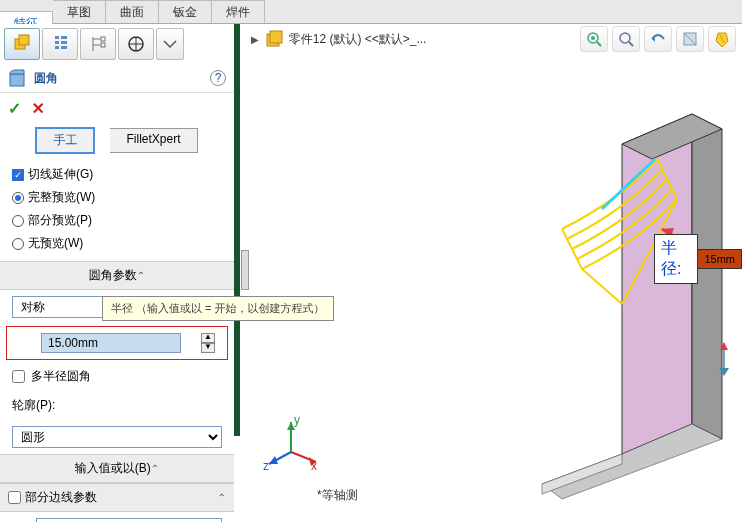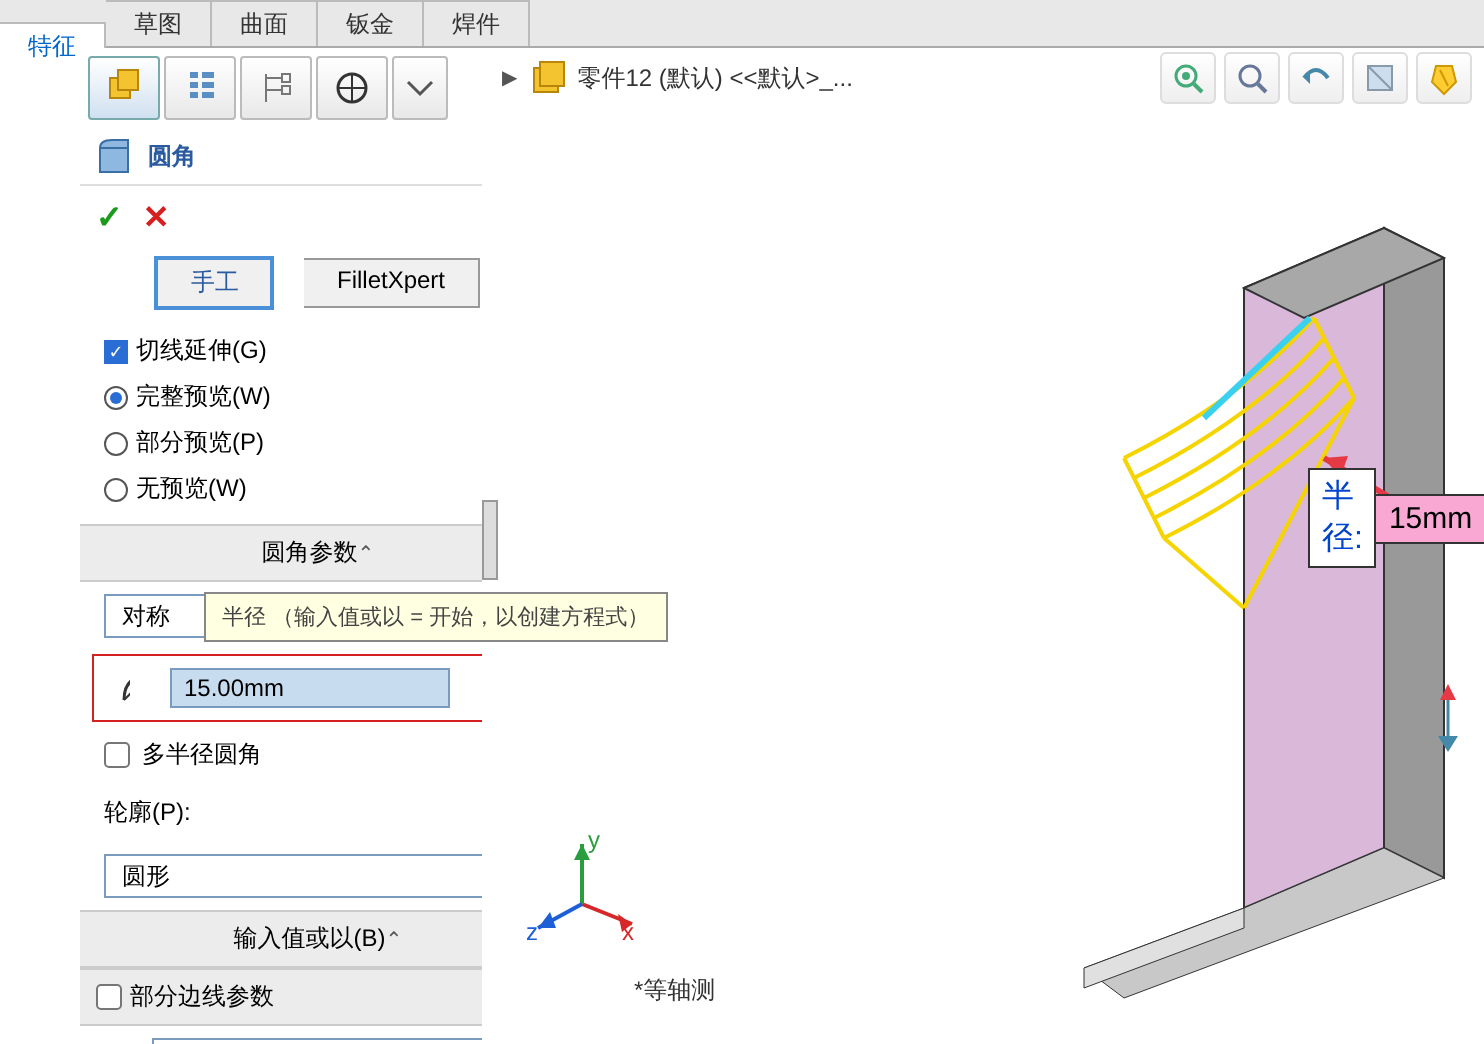--- a/index.html
+++ b/index.html
@@ -4,21 +4,21 @@
 <style>
 * { box-sizing: border-box; margin: 0; padding: 0; font-family: "Microsoft YaHei", Arial, sans-serif; font-size: 12px; }
 body { width: 742px; height: 522px; background: #fff; position: relative; overflow: hidden; }
 
 
 .top-tabs { height: 24px; background: #e8e8e8; display: flex; border-bottom: 1px solid #aaa; }
 .top-tab { padding: 3px 14px; border-right: 1px solid #bbb; color: #333; cursor: pointer; background: #e8e8e8; border-top: 1px solid #bbb; }
 .top-tab.active { background: #fff; border-bottom: 1px solid #fff; color: #0066cc; position: relative; top: 11px; }
 
 
-.left-panel { position: absolute; left: 0; top: 24px; width: 240px; height: 412px; background: #fff; border-right: 2px solid #14532d; margin-left: 40px; }
+.left-panel { position: absolute; left: 0; top: 24px; width: 240px; height: 412px; background: #fff; border-right: 6px solid #14532d; }
 .panel-tabs { height: 40px; display: flex; align-items: center; padding: 4px; gap: 2px; }
 .panel-tab { width: 36px; height: 32px; border: 1px solid #bbb; background: linear-gradient(#fff,#e8e8e8); display: flex; align-items: center; justify-content: center; border-radius: 2px; cursor: pointer; }
 .panel-tab.active { background: linear-gradient(#fff,#d0e0f0); border-color: #7aa; }
 .panel-tab.small { width: 28px; }
 
 .feature-header { padding: 4px 8px; display: flex; align-items: center; gap: 6px; border-bottom: 1px solid #ddd; }
 .feature-title { color: #2a5aa0; font-weight: bold; }
 .help-icon { margin-left: auto; width: 16px; height: 16px; border: 1px solid #888; border-radius: 50%; text-align: center; line-height: 14px; color: #2a5aa0; cursor: pointer; }
 
 .ok-cancel { padding: 6px 8px; display: flex; gap: 10px; }
@@ -54,21 +54,21 @@
 .part-icon { width: 18px; height: 18px; display: inline-block; }
 
 .view-tools { position: absolute; right: 6px; top: 2px; display: flex; gap: 4px; }
 .view-tool { width: 28px; height: 26px; border: 1px solid #ddd; background: linear-gradient(#fff,#eee); border-radius: 3px; display: flex; align-items: center; justify-content: center; cursor: pointer; }
 
 .triad { position: absolute; left: 20px; bottom: 50px; width: 60px; height: 60px; }
 .triad-label { position: absolute; left: 76px; bottom: 18px; color: #333; }
 
 .radius-callout { position: absolute; left: 413px; top: 210px; display: flex; align-items: center; }
 .callout-label { border: 1px solid #333; padding: 3px 6px; background: #fff; color: #0044cc; font-size: 16px; }
-.callout-value { border: 1px solid #333; border-left: none; padding: 3px 6px; background: #f9a8d4; font-size: 15px; }
+.callout-value { border: 1px solid #333; border-left: none; padding: 3px 6px; background: #c2410c; font-size: 11px; }
 
 
 .model-svg { position: absolute; right: 10px; top: 80px; }
 
 .resize-handle { position: absolute; left: 241px; top: 250px; width: 8px; height: 40px; background: #ddd; border: 1px solid #999; cursor: ew-resize; }
 
 .check-square { width: 12px; height: 12px; background: #2a6dd4; display: inline-flex; align-items: center; justify-content: center; color: #fff; font-size: 9px; }
 .radio-dot { width: 12px; height: 12px; border: 1px solid #555; border-radius: 50%; display: inline-flex; align-items: center; justify-content: center; }
 .radio-dot.checked::after { content: ''; width: 6px; height: 6px; background: #2a6dd4; border-radius: 50%; }
 

